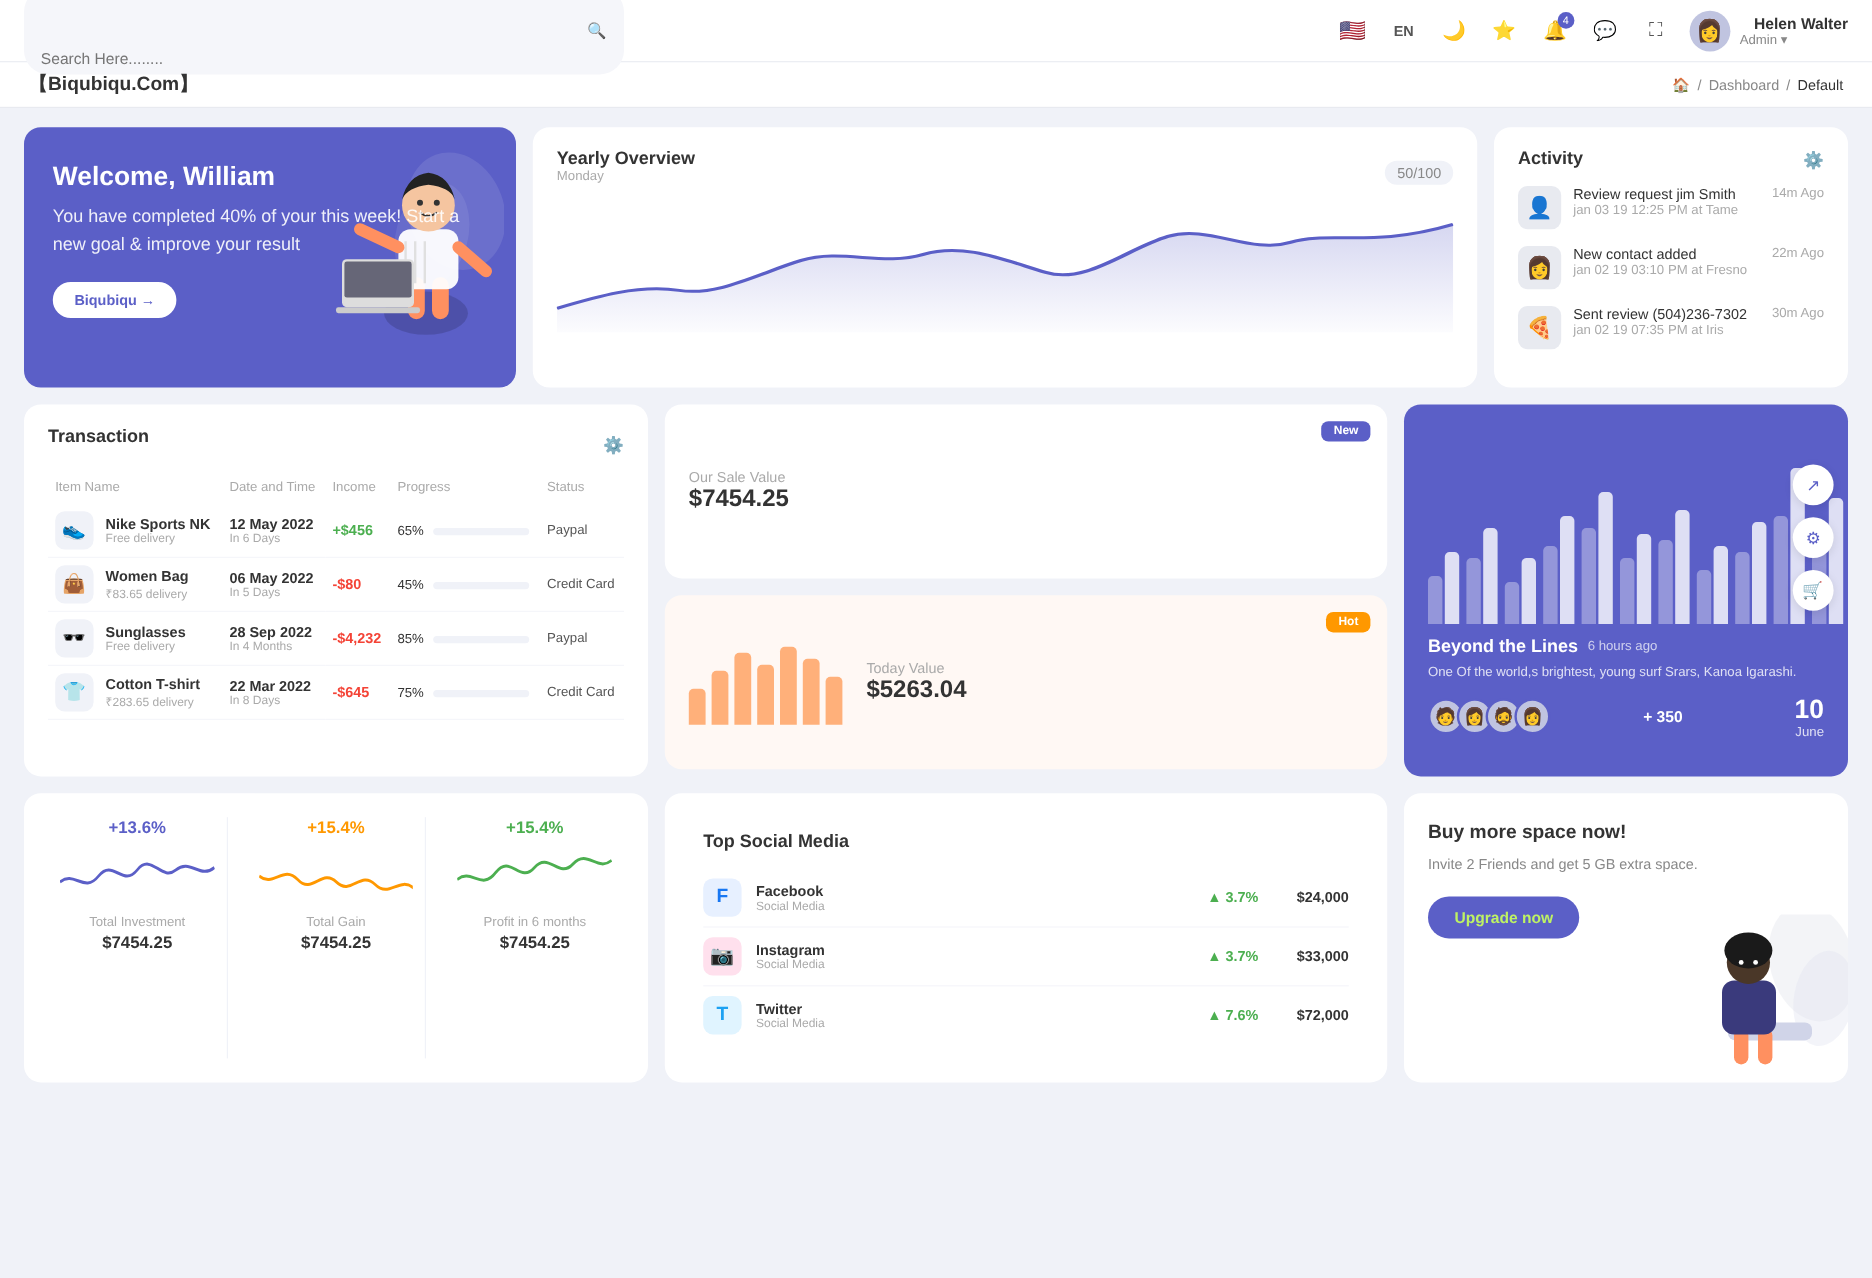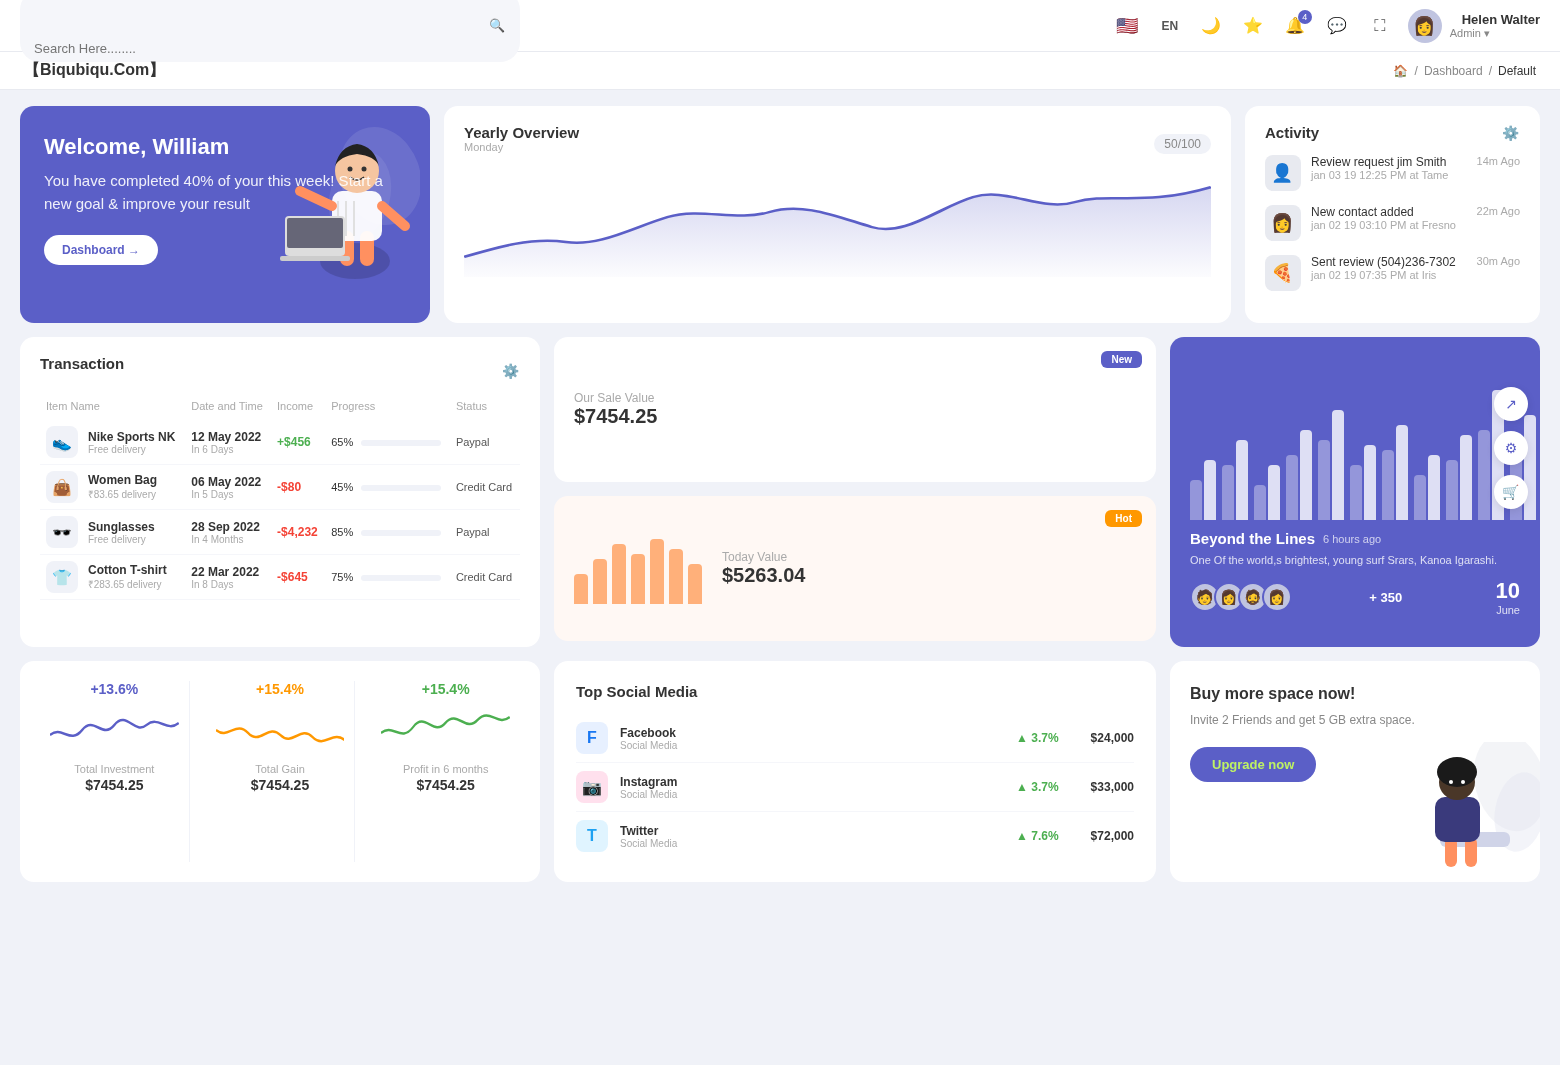--- a/index.html
+++ b/index.html
@@ -276,21 +276,21 @@
     .stat-item:last-child { border-right: none; }
     .stat-pct { font-size: 14px; font-weight: 700; margin-bottom: 8px; }
     .wave-area { height: 50px; margin-bottom: 8px; }
     .stat-label { font-size: 11px; color: #aaa; margin-bottom: 2px; }
     .stat-val { font-size: 14px; font-weight: 800; color: #333; }
 
     
     .social-card {
       background: #fff;
       border-radius: 14px;
-      padding: 22px;
+      padding: 32px;
       flex: 1;
     }
     .social-row { display: flex; align-items: center; gap: 12px; padding: 8px 0; border-bottom: 1px solid #f5f6fa; }
     .social-row:last-child { border-bottom: none; }
     .social-icon { width: 32px; height: 32px; border-radius: 8px; display: flex; align-items: center; justify-content: center; font-size: 16px; }
     .social-name { font-weight: 600; font-size: 12px; }
     .social-pct { color: #4caf50; font-size: 12px; font-weight: 600; flex: 1; text-align: right; margin-right: 20px; }
     .social-val { font-size: 12px; font-weight: 700; }
 
     
@@ -400,21 +400,21 @@
         <circle cx="90" cy="53" r="2.5" fill="#333"></circle>
         <circle cx="104" cy="53" r="2.5" fill="#333"></circle>
         <path d="M90 61 Q97 67 104 61" stroke="#333" stroke-width="1.5" fill="none"></path>
 
         <rect x="25" y="100" width="60" height="40" rx="4" fill="#ddd"></rect>
         <rect x="27" y="102" width="56" height="30" rx="2" fill="#667"></rect>
         <rect x="20" y="140" width="70" height="5" rx="2" fill="#ccc"></rect>
       </svg>
       <h2>Welcome, William</h2>
       <p>You have completed 40% of your this week! Start a new goal &amp; improve your result</p>
-      <button class="continue-btn">Dashboard →</button>
+      <button class="continue-btn">Biqubiqu →</button>
     </div>
 
     <div class="yearly-card">
       <div class="card-header">
         <div>
           <div class="card-title">Yearly Overview</div>
           <div class="card-sub">Monday</div>
         </div>
         <div class="card-badge">50/100</div>
       </div>

